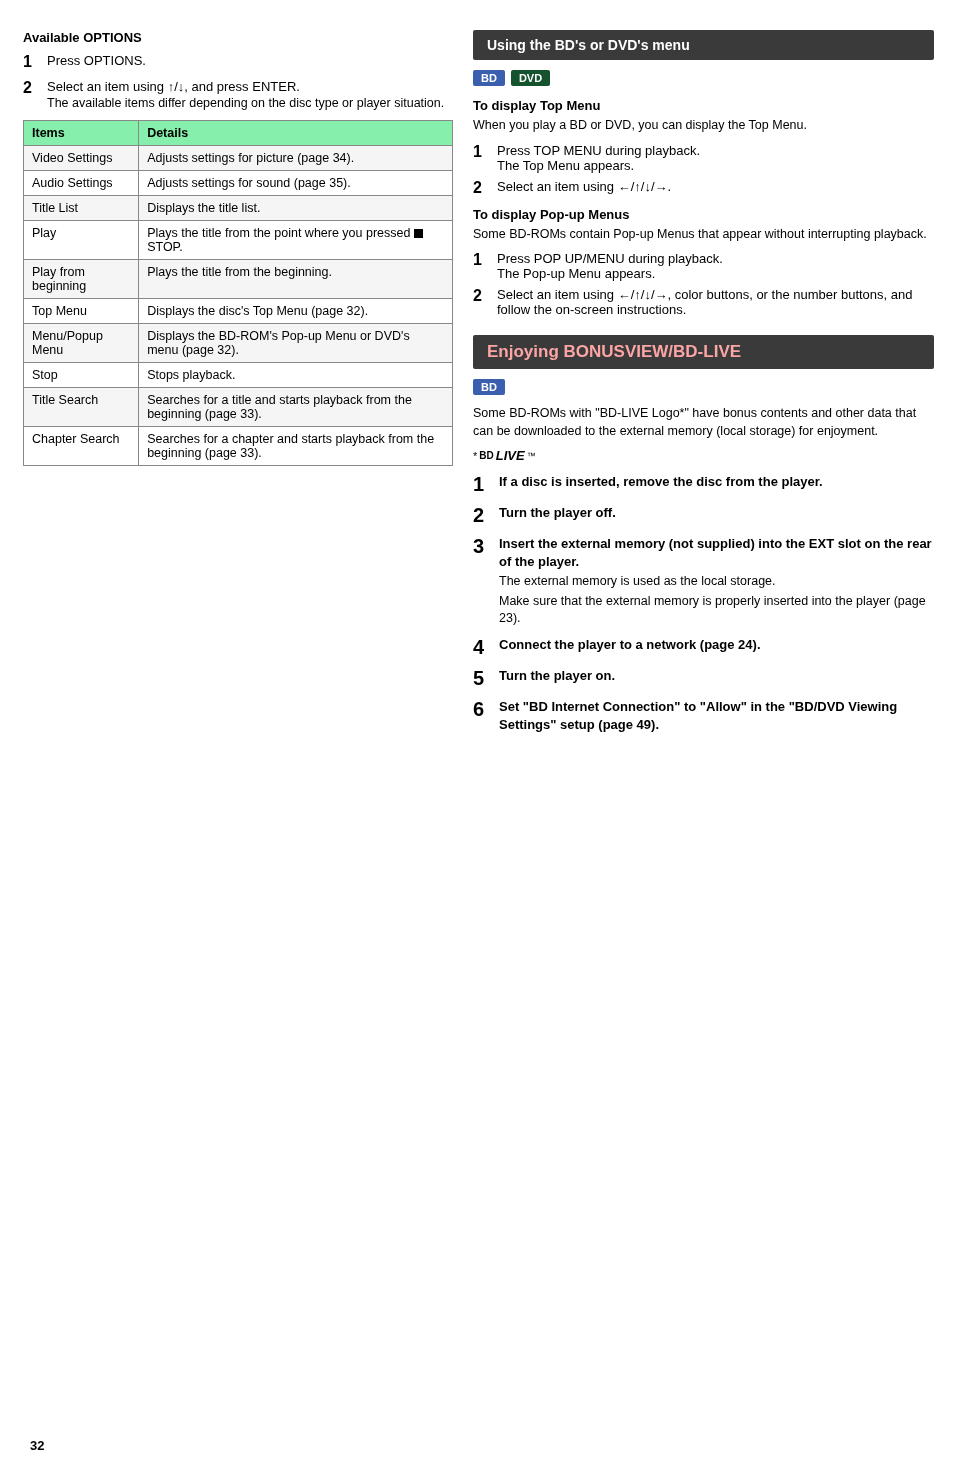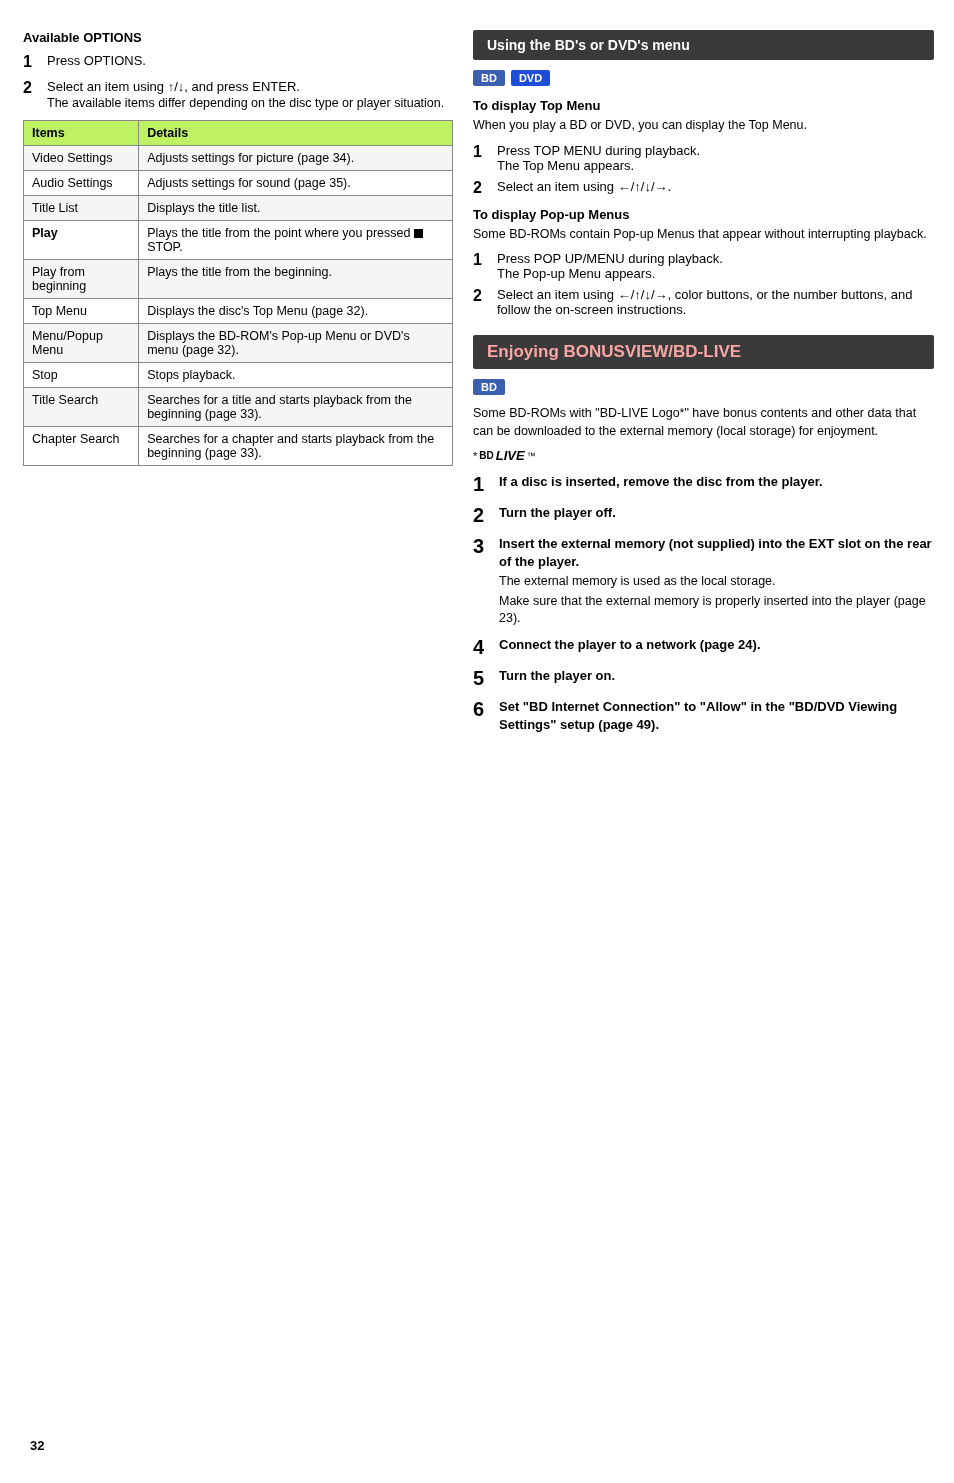--- a/index.html
+++ b/index.html
@@ -58,21 +58,21 @@
       width: 100%;
       border-collapse: collapse;
       margin-top: 10px;
       font-size: 12.5px;
     }
     .options-table th {
       text-align: left;
       font-weight: bold;
       border: 1px solid #888;
       padding: 5px 8px;
-      background: #bef264;
+      background: #86efac;
     }
     .options-table td {
       border: 1px solid #888;
       padding: 5px 8px;
       vertical-align: top;
     }
     .options-table tr:nth-child(odd) td {
       background: #f5f5f5;
     }
     .options-table tr:nth-child(even) td {
@@ -95,21 +95,21 @@
     }
     .badge {
       background: #3a5faf;
       color: #fff;
       font-size: 11px;
       font-weight: bold;
       padding: 2px 8px;
       border-radius: 2px;
     }
     .badge.dvd {
-      background: #1d4ed8;
+      background: #14532d;
     }
     .sub-section-title {
       font-weight: bold;
       font-size: 13px;
       margin-bottom: 4px;
       margin-top: 4px;
     }
     .section-body {
       font-size: 12.5px;
       margin-bottom: 8px;
@@ -219,21 +219,21 @@
           </tr>
           <tr>
             <td style="font-weight: 500;">Audio Settings</td>
             <td>Adjusts settings for sound (page 35).</td>
           </tr>
           <tr>
             <td style="font-weight: 500;">Title List</td>
             <td>Displays the title list.</td>
           </tr>
           <tr>
-            <td style="font-weight: 700;">Play</td>
+            <td style="font-weight: 400;">Play</td>
             <td>Plays the title from the point where you pressed <span style="display:inline-block;width:9px;height:9px;background:#000;vertical-align:middle;"></span> STOP.</td>
           </tr>
           <tr>
             <td style="font-weight: 500;">Play from beginning</td>
             <td>Plays the title from the beginning.</td>
           </tr>
           <tr>
             <td style="font-weight: 500;">Top Menu</td>
             <td>Displays the disc's Top Menu (page 32).</td>
           </tr>

